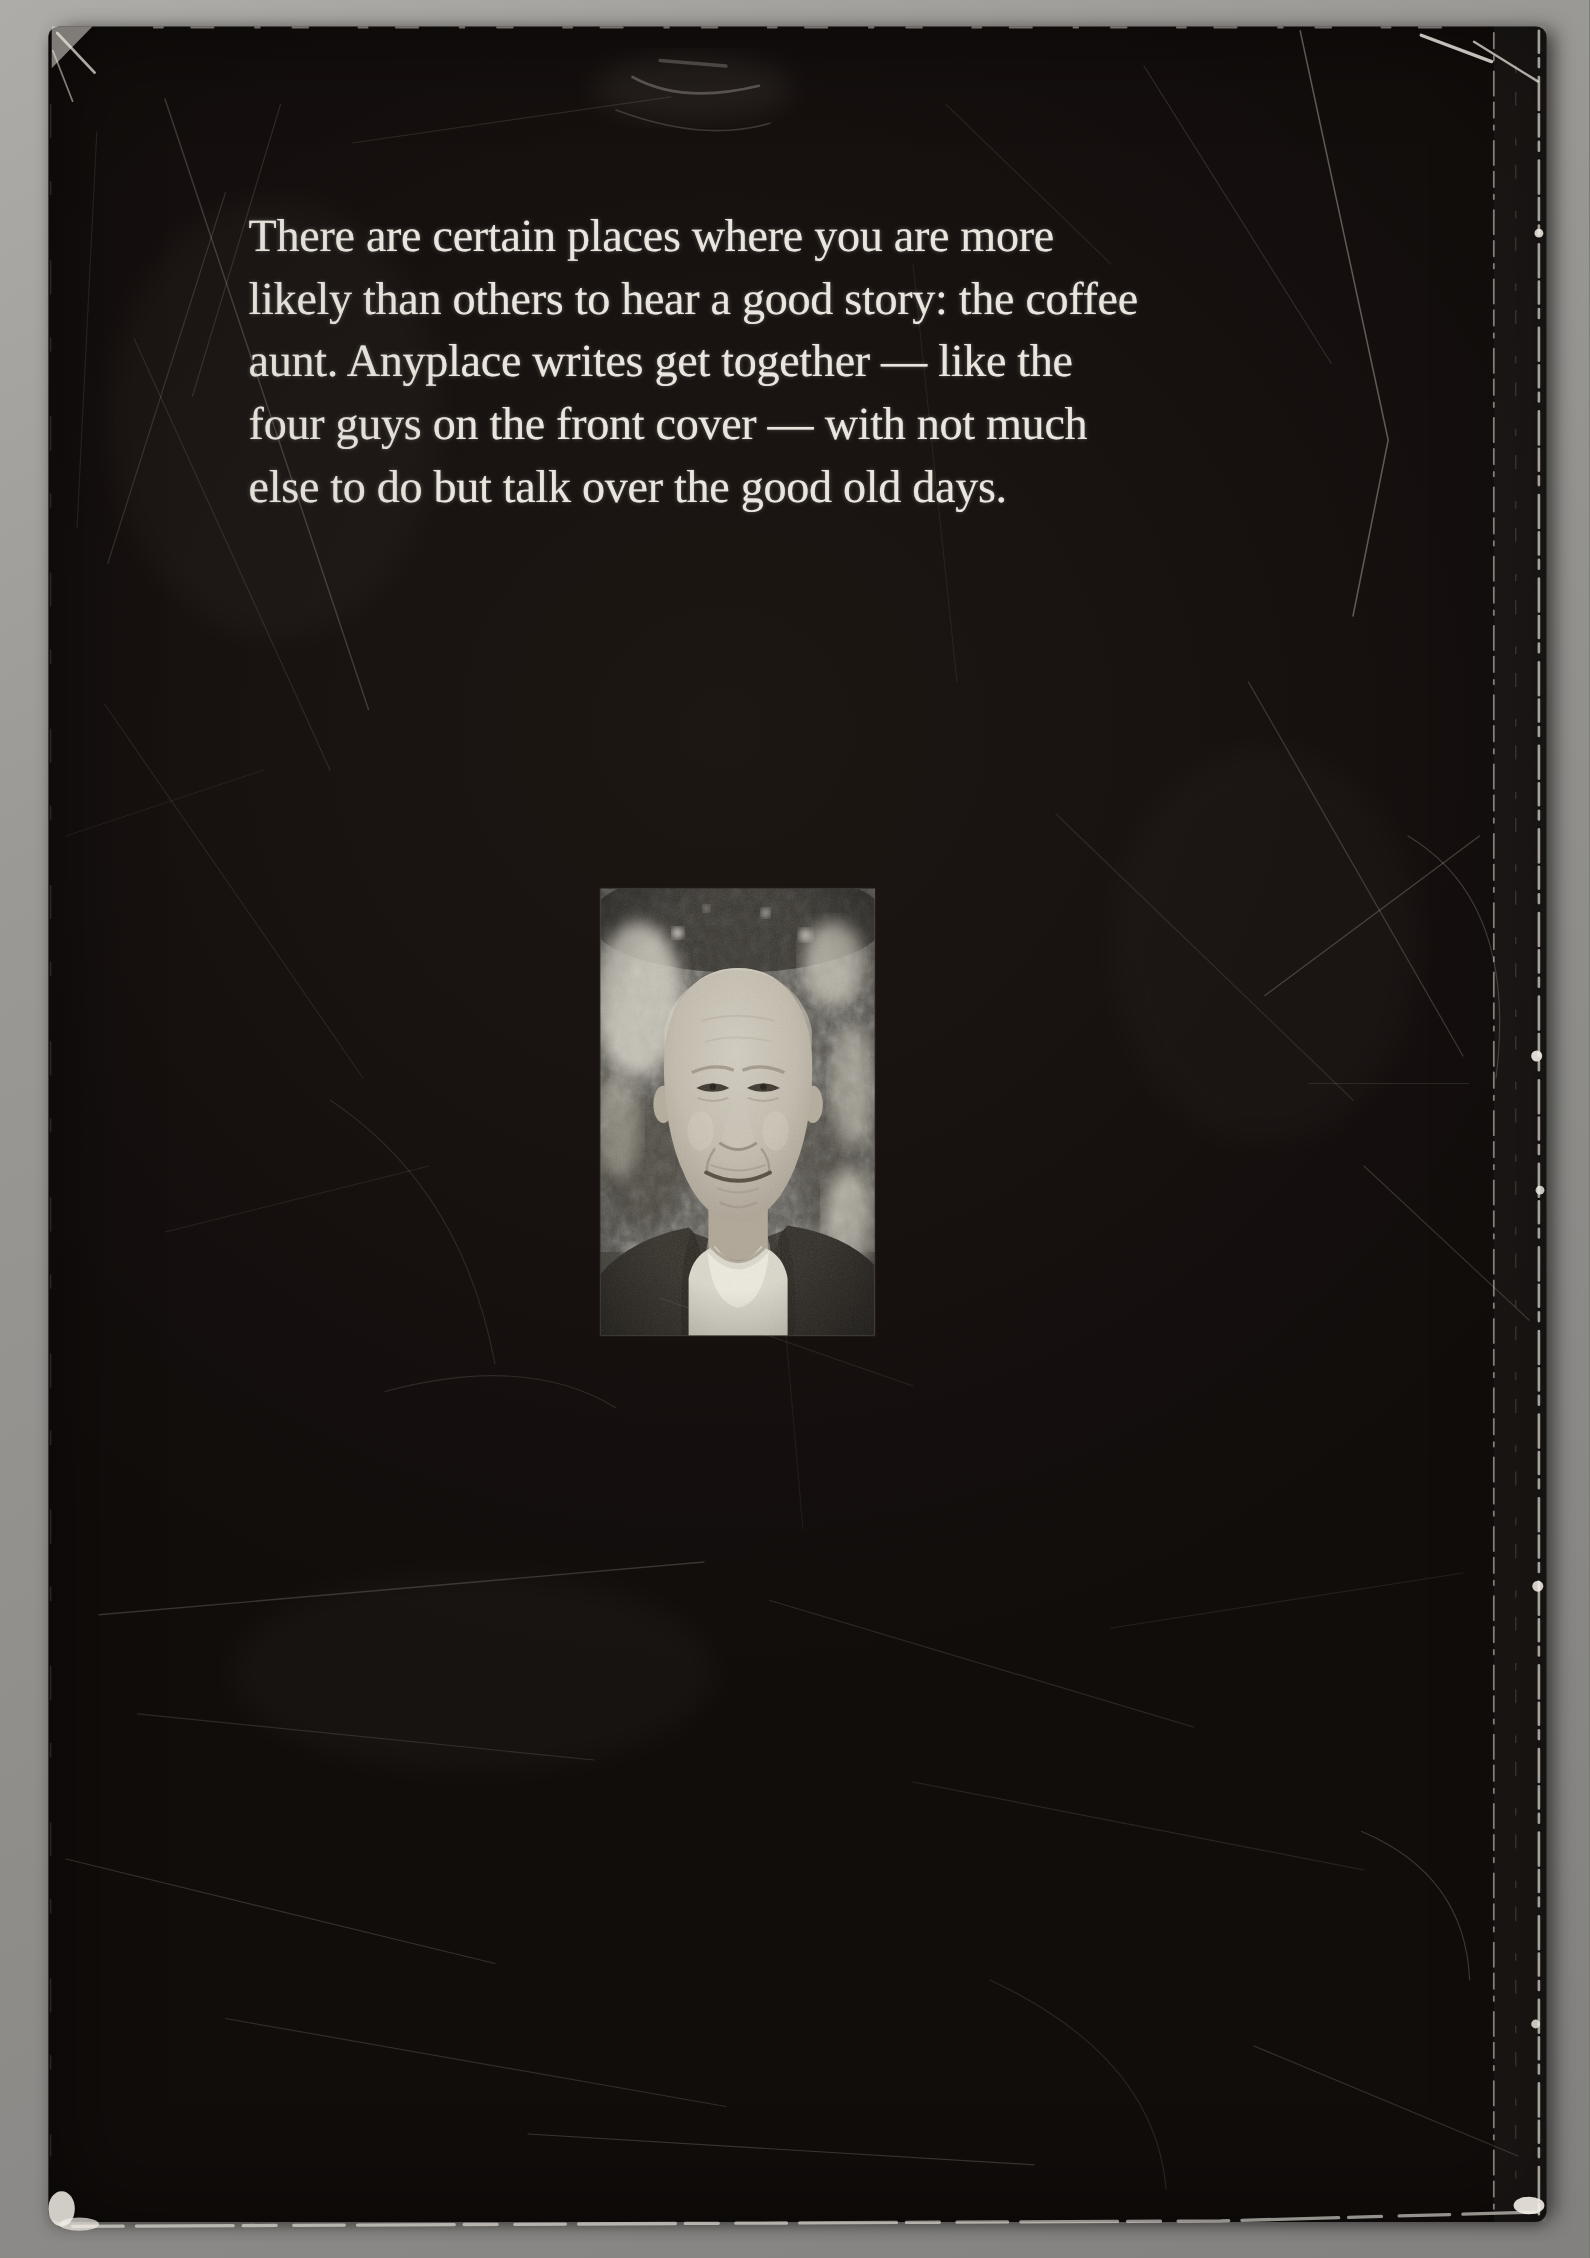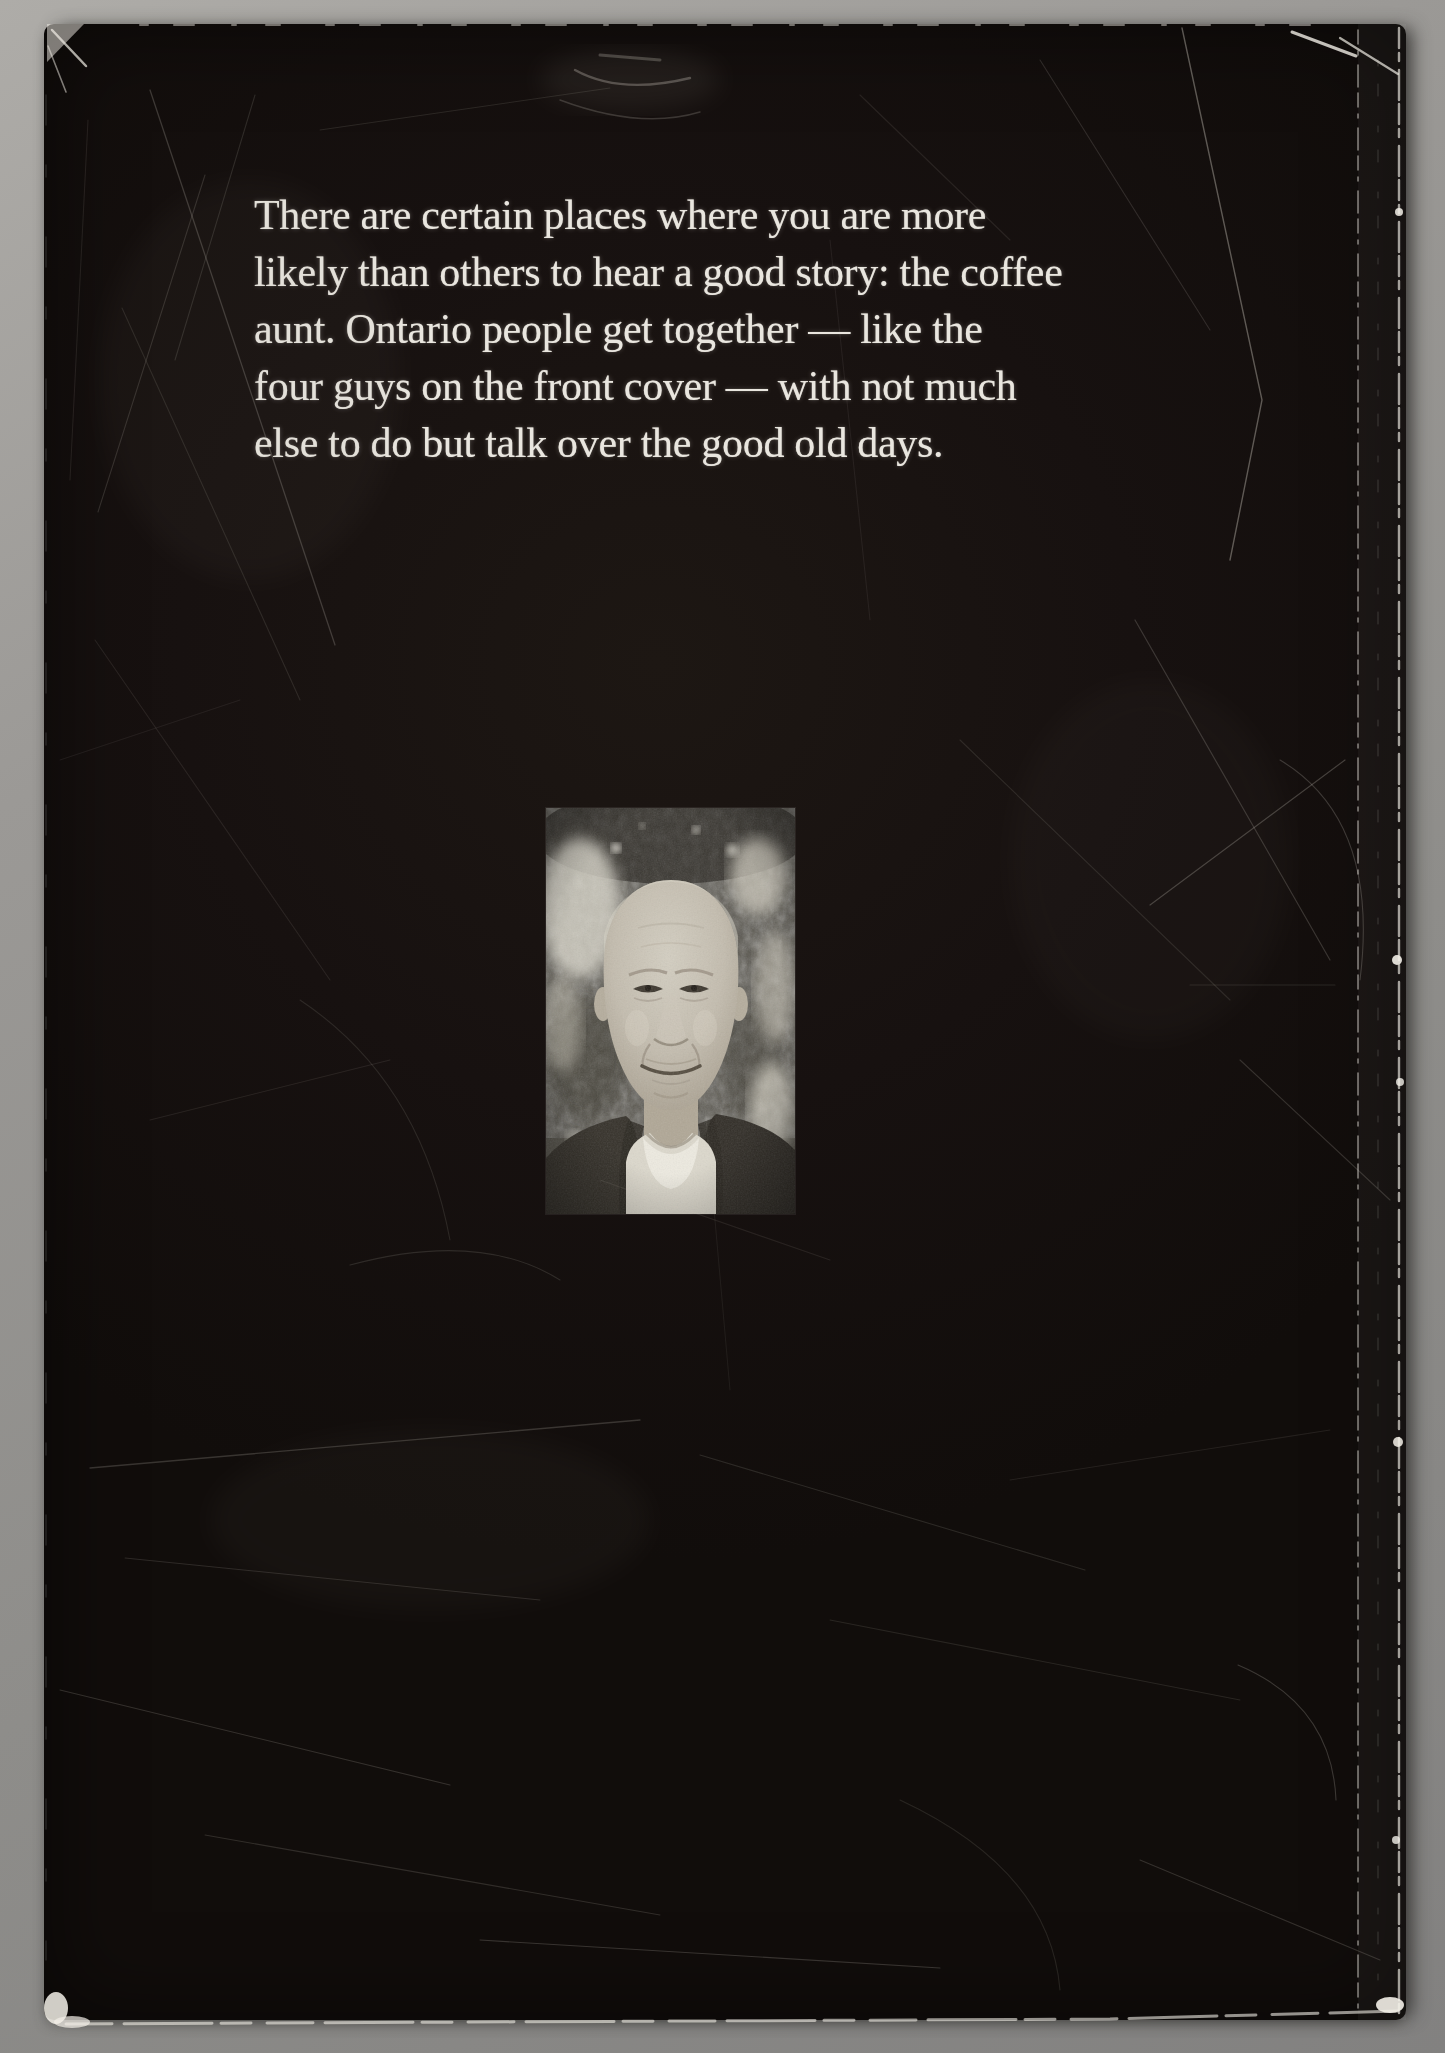--- a/index.html
+++ b/index.html
@@ -13,21 +13,21 @@
     background:radial-gradient(ellipse 70% 45% at 45% 32%,#1d1713 0%,#171110 50%,#110d0b 100%);
     border-radius:10px;
     box-shadow:10px 0 18px -4px rgba(52,51,48,.85), 0 6px 14px -4px rgba(60,59,56,.7), inset 0 0 90px rgba(0,0,0,.55);
   }
   .blurb{
     position:absolute;left:182px;top:163px;
     font-size:42px;line-height:57px;letter-spacing:-0.3px;
     color:#e9e6df;
     text-shadow:0 0 1px rgba(240,235,225,.55),0 0 5px rgba(240,235,225,.28);
   }
-  .blurb .line{white-space:nowrap;margin-left:28px;}
+  .blurb .line{white-space:nowrap;}
   .photo{
     position:absolute;left:502px;top:784px;width:249px;height:406px;
     outline:1px solid rgba(255,255,255,.07);
     background:#55524a;
   }
   .photo svg{display:block;width:249px;height:406px;}
   .caption{
     position:absolute;left:312px;top:1264px;
     font-size:33px;line-height:46px;letter-spacing:-0.2px;
     color:#e7e4dd;
@@ -39,21 +39,21 @@
 </head>
 <body>
 
 <div class="stage">
 
   <div class="cover">
 
     <div class="blurb">
       <div class="line">There are certain places where you are more</div>
       <div class="line">likely than others to hear a good story: the coffee</div>
-      <div class="line">aunt. Ontario people get together — like the</div>
+      <div class="line">aunt. Anyplace writes get together — like the</div>
       <div class="line">four guys on the front cover — with not much</div>
       <div class="line">else to do but talk over the good old days.</div>
     </div>
 
     <div class="photo">
       <svg viewBox="0 0 249 406" xmlns="http://www.w3.org/2000/svg">
         <defs>
           <filter id="foliage" x="0" y="0" width="100%" height="100%">
             <feTurbulence type="fractalNoise" baseFrequency="0.11 0.085" numOctaves="4" seed="7"></feTurbulence>
             <feColorMatrix type="saturate" values="0"></feColorMatrix>

